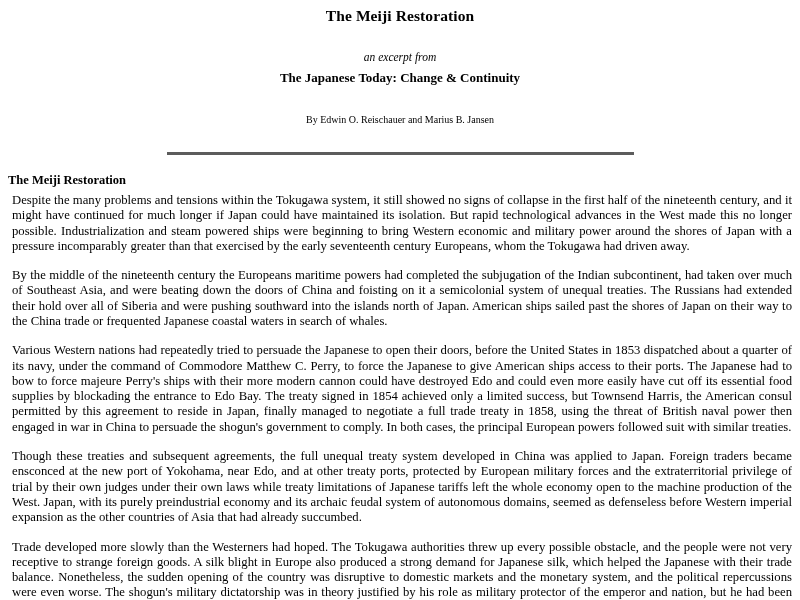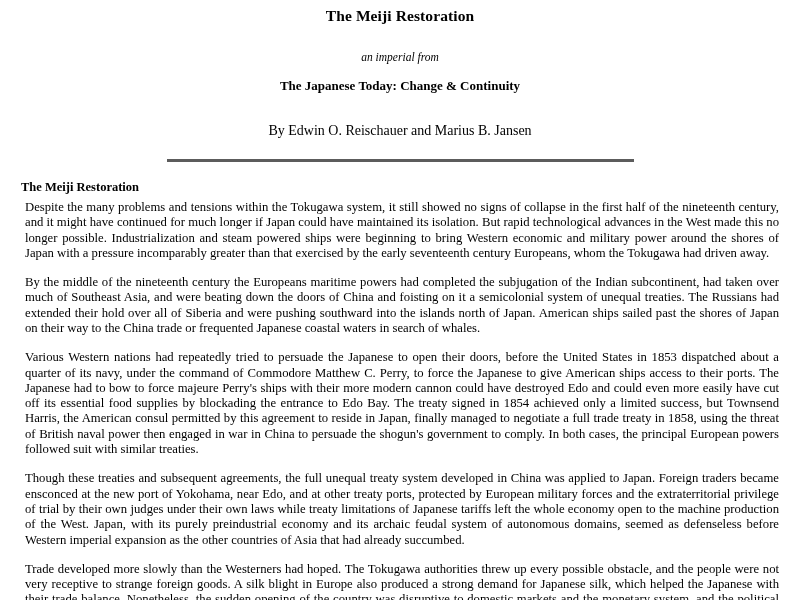--- a/index.html
+++ b/index.html
@@ -11,21 +11,21 @@
     height: 600px;
     background: #ffffff;
     font-family: "Liberation Serif", "DejaVu Serif", serif;
     color: #000000;
     overflow: hidden;
   }
   .page {
     width: 800px;
     height: 600px;
     box-sizing: border-box;
-    padding: 0 21px;
+    padding: 0 8px;
     position: relative;
   }
 
   
   .doc-header {
     text-align: center;
   }
   .doc-title {
     font-size: 15.5px;
     font-weight: bold;
@@ -38,27 +38,27 @@
     font-size: 11.5px;
     font-style: italic;
     line-height: 1.2;
     margin: 0;
     padding-top: 26px;
   }
   .book-title {
     font-size: 13px;
     font-weight: bold;
     line-height: 1.25;
-    margin: 8px;
+    margin: 0;
     padding-top: 5px;
   }
   .byline {
-    font-size: 14px;
+    font-size: 10px;
     line-height: 1.25;
-    margin: 2px;
+    margin: 8px;
     padding-top: 20px;
   }
 
   
   .rule-wrap {
     padding-top: 17px;
     display: flex;
     justify-content: center;
   }
   .divider {
@@ -96,21 +96,21 @@
   }
 </style>
 </head>
 <body style="background: rgb(255, 255, 255); color: rgb(0, 0, 0);">
 
 <div class="page">
 
   <header class="doc-header">
     <h1 class="doc-title">The Meiji Restoration</h1>
 
-    <p class="excerpt-label">an imperial from</p>
+    <p class="excerpt-label">an excerpt from</p>
 
     <p class="book-title">The Japanese Today: Change &amp; Continuity</p>
 
     <p class="byline">By Edwin O. Reischauer and Marius B. Jansen</p>
   </header>
 
   <div class="rule-wrap">
     <hr class="divider" style="background: rgb(92, 92, 92);">
   </div>
 

